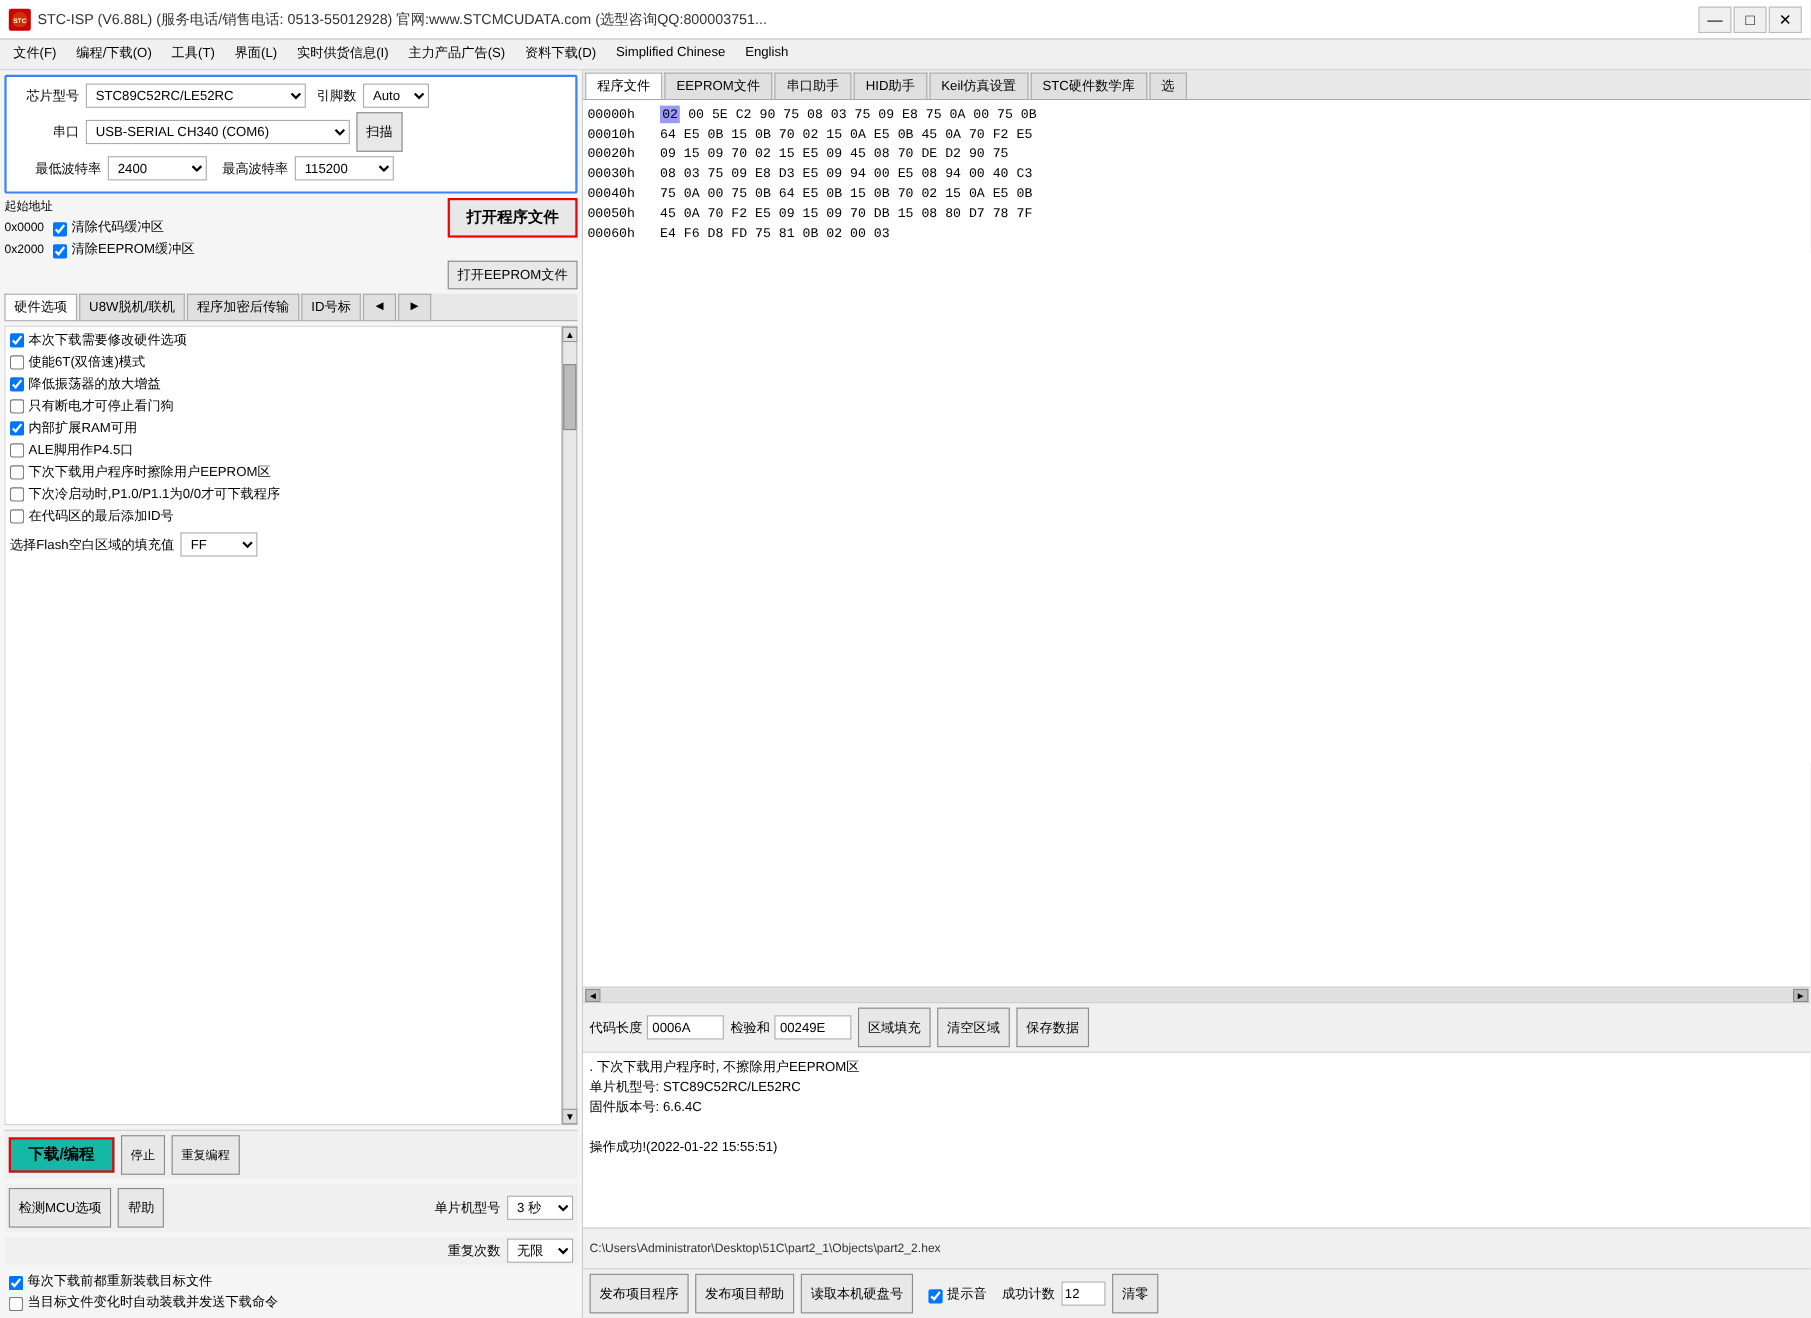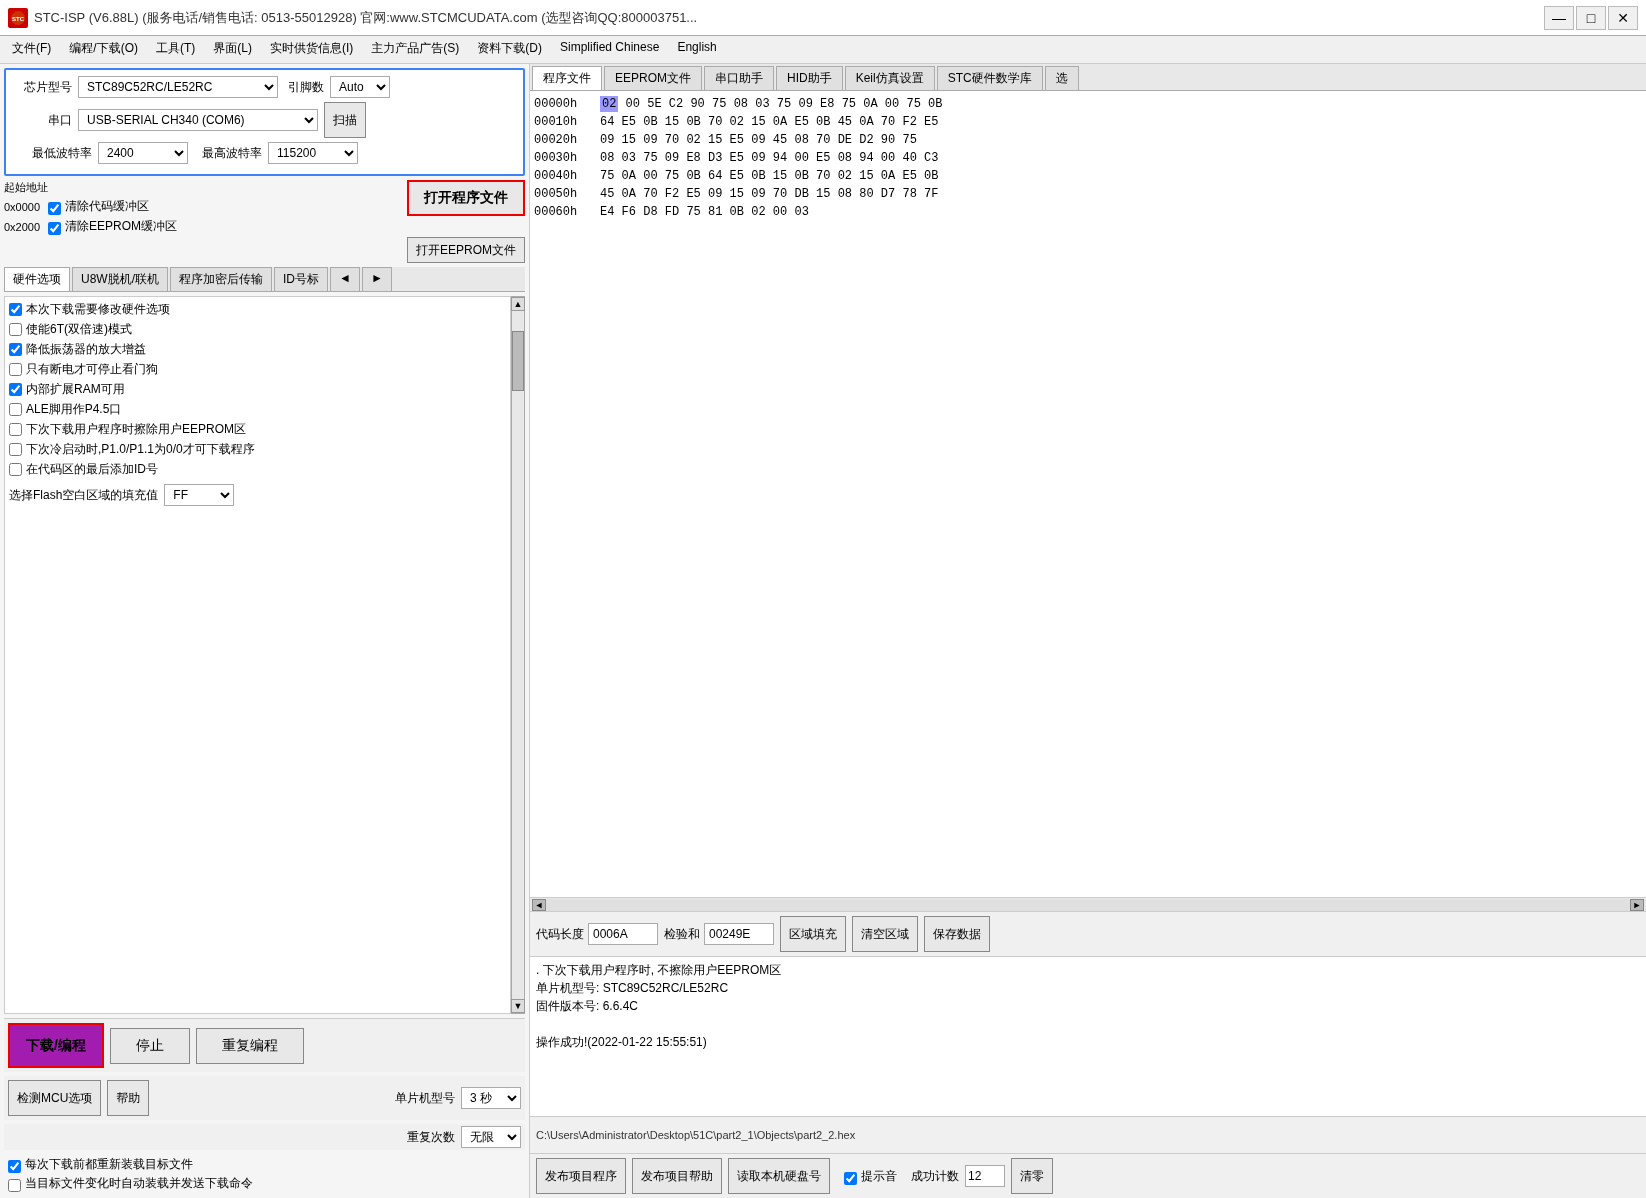--- a/index.html
+++ b/index.html
@@ -96,27 +96,27 @@
       border: 1px solid #888;
       background: #e8e8e8;
       padding: 2px 8px;
       cursor: pointer;
       font-size: 12px;
       height: 36px;
       white-space: nowrap;
     }
     .btn-large {
       height: 36px;
-      font-size: 14px;
-      padding: 4px 25px;
+      font-size: 11px;
+      padding: 4px 8px;
     }
     .btn-download {
       border: 2px solid #e00;
-      background: #a21caf;
-      height: 45px;
+      background: #14b8a6;
+      height: 32px;
       font-size: 14px;
       padding: 4px 16px;
       cursor: pointer;
       font-weight: bold;
     }
     .open-file-btn {
       border: 2px solid #e00;
       background: #e8e8e8;
       padding: 4px 12px;
       cursor: pointer;

